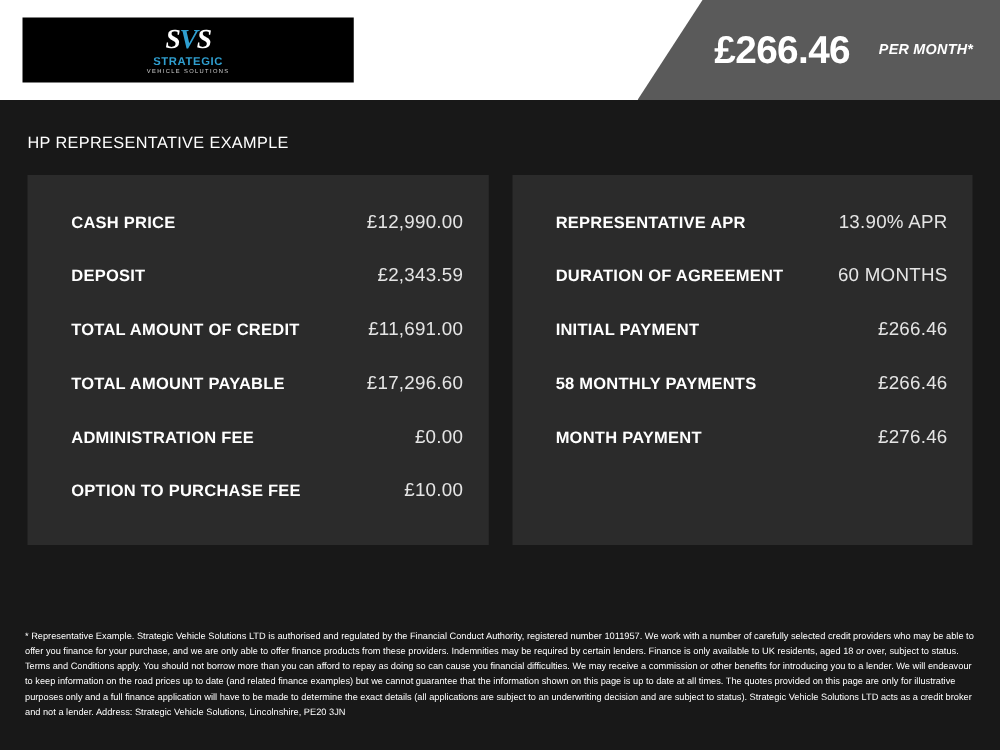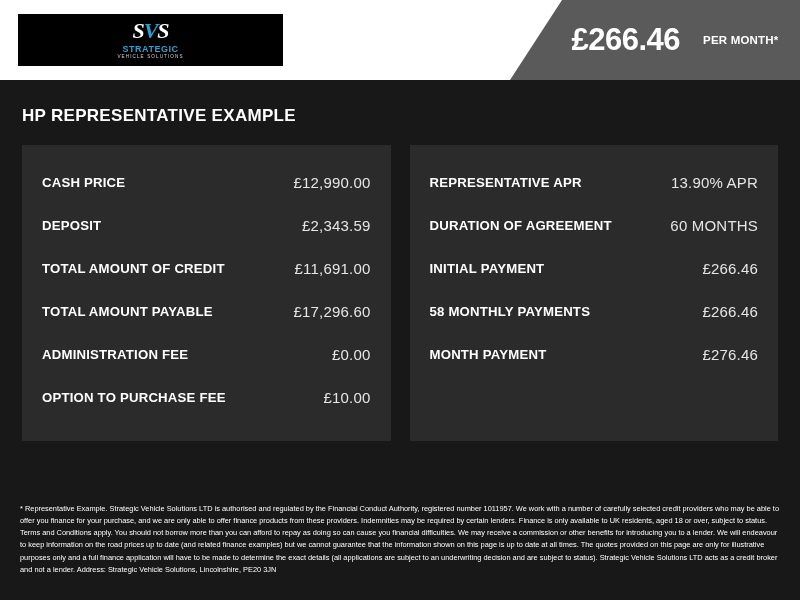--- a/index.html
+++ b/index.html
@@ -65,41 +65,42 @@
     font-weight: bold;
     color: #ffffff;
     letter-spacing: -0.5px;
   }
   .price-per {
     margin-left: 23px;
     font-size: 11.5px;
     font-weight: bold;
     color: #ffffff;
     letter-spacing: 0.2px;
+    font-style: italic;
   }
 
   
   .title {
     margin: 26px 0 0 22px;
-    font-size: 17px;
-    font-weight: bold;
+    font-size: 13px;
+    font-weight: normal;
     color: #ffffff;
     letter-spacing: 0.3px;
   }
 
   
   .panels {
     display: flex;
     gap: 19px;
     margin: 19px 22px 0 22px;
   }
   .panel {
     flex: 1;
     background: #2b2b2b;
-    padding: 16px 20px 14px 20px;
+    padding: 16px 20px 14px 35px;
     min-height: 296px;
   }
   .row {
     display: flex;
     align-items: center;
     justify-content: space-between;
     height: 43px;
   }
   .row-label {
     font-size: 13.2px;

